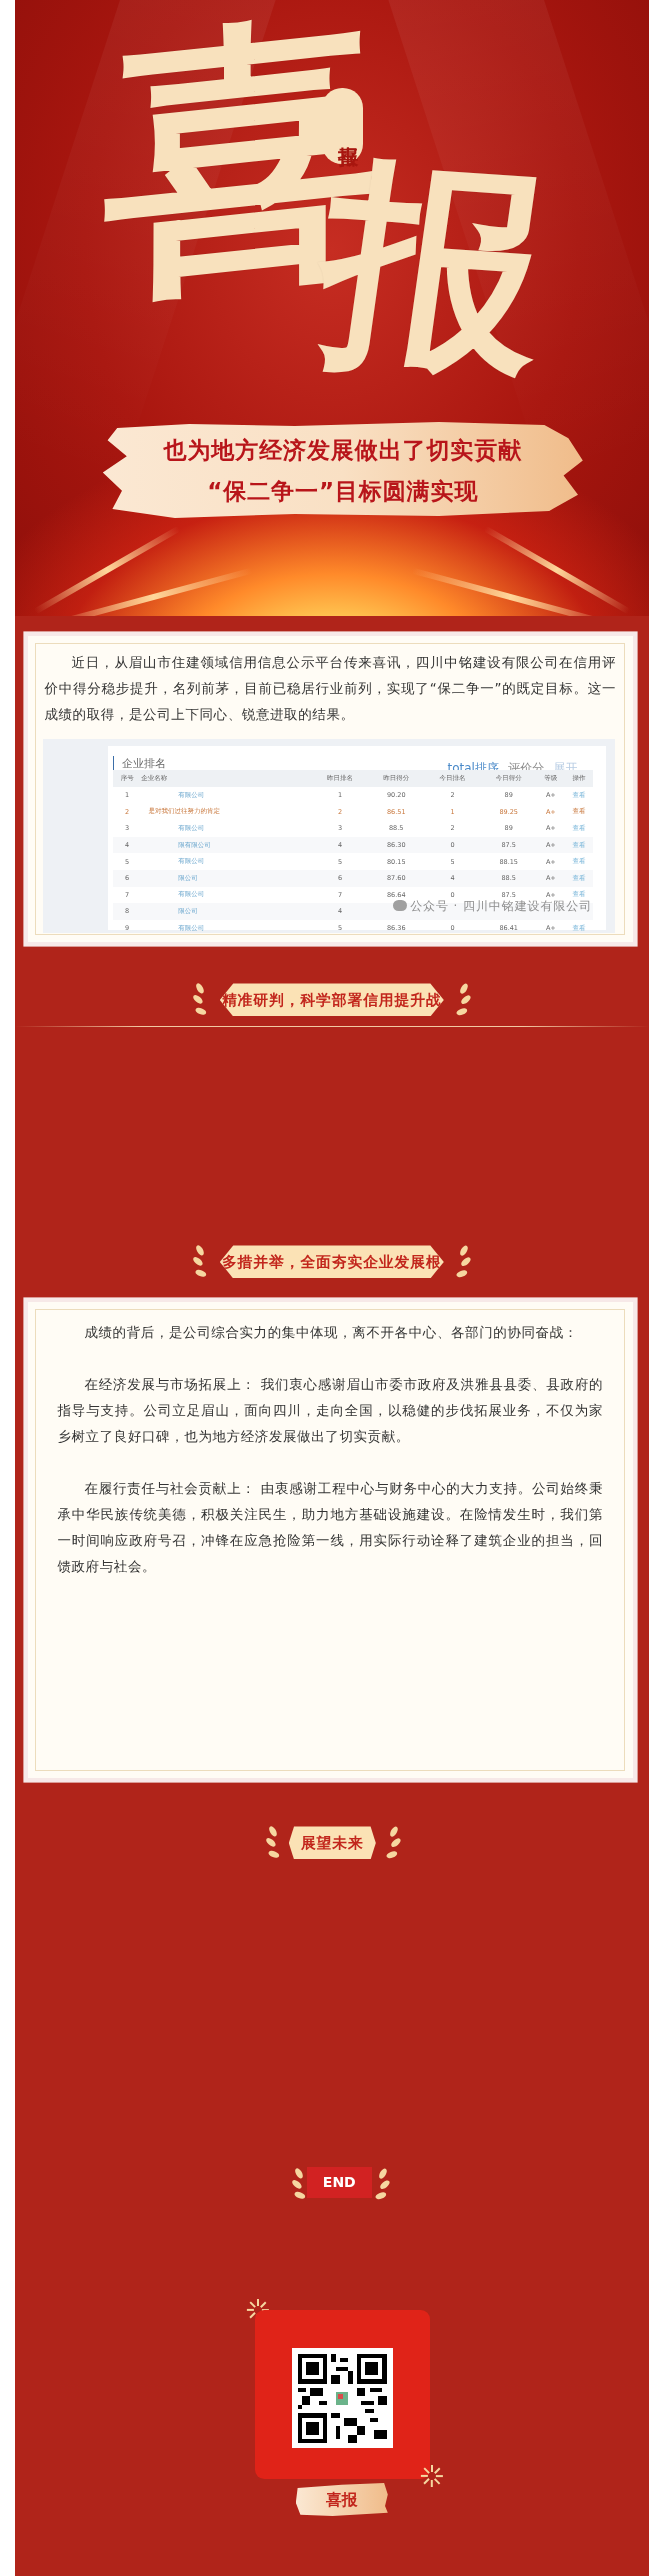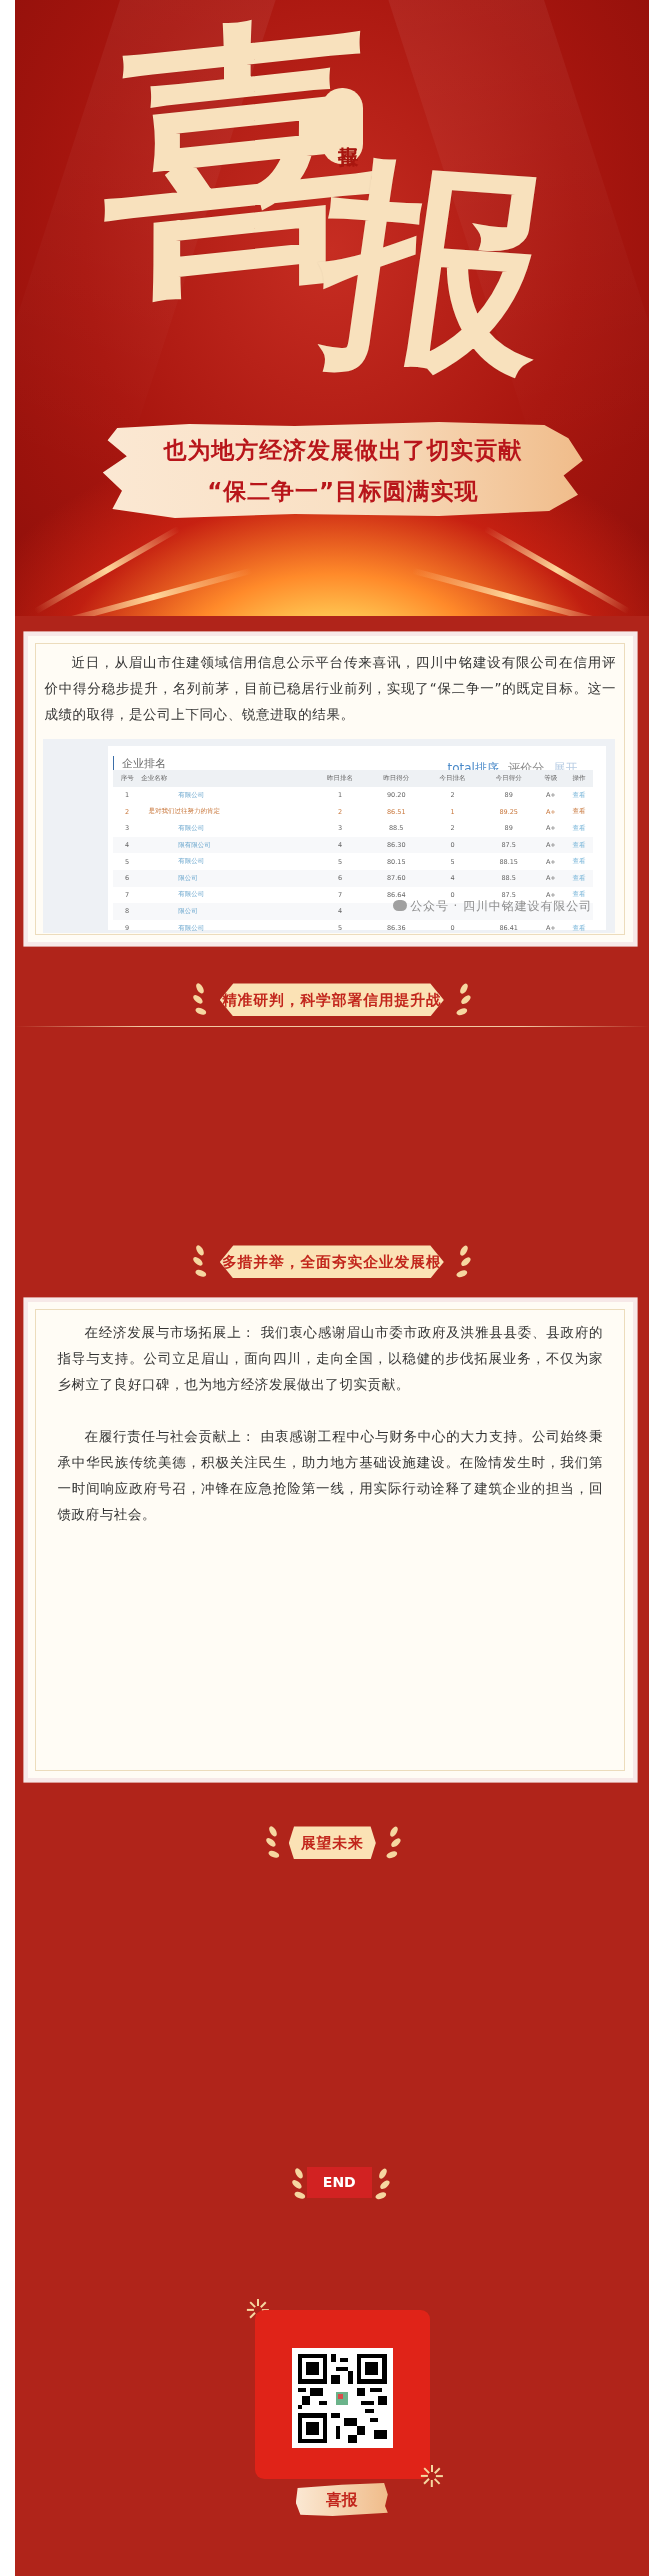--- a/index.html
+++ b/index.html
@@ -284,20 +284,21 @@
     <div class="wheat" style="left:439px;">
         <i style="left:7.4px;top:3.7px;transform:rotate(30deg)"></i>
         <i style="left:9.2px;top:14.8px;transform:rotate(50deg)"></i>
         <i style="left:5.5px;top:26px;transform:rotate(70deg)"></i>
       </div>
   </div>
 
   <div class="card card3">
     <div class="card-inner"></div>
     <div class="body">
+      <p class="p">成绩的背后，是公司综合实力的集中体现，离不开各中心、各部门的协同奋战：</p>
       <p class="p">在经济发展与市场拓展上： 我们衷心感谢眉山市委市政府及洪雅县县委、县政府的指导与支持。公司立足眉山，面向四川，走向全国，以稳健的步伐拓展业务，不仅为家乡树立了良好口碑，也为地方经济发展做出了切实贡献。</p>
       <p class="p">在履行责任与社会贡献上： 由衷感谢工程中心与财务中心的大力支持。公司始终秉承中华民族传统美德，积极关注民生，助力地方基础设施建设。在险情发生时，我们第一时间响应政府号召，冲锋在应急抢险第一线，用实际行动诠释了建筑企业的担当，回馈政府与社会。</p>
     </div>
   </div>
 
   <div class="sec-head" style="top:1819px;text-decoration:underline;">
     <div class="wheat" style="left:253px;">
         <i style="left:1.8px;top:3.7px;transform:rotate(-30deg)"></i>
         <i style="left:0;top:14.8px;transform:rotate(-50deg)"></i>
         <i style="left:3.7px;top:26px;transform:rotate(-70deg)"></i>

